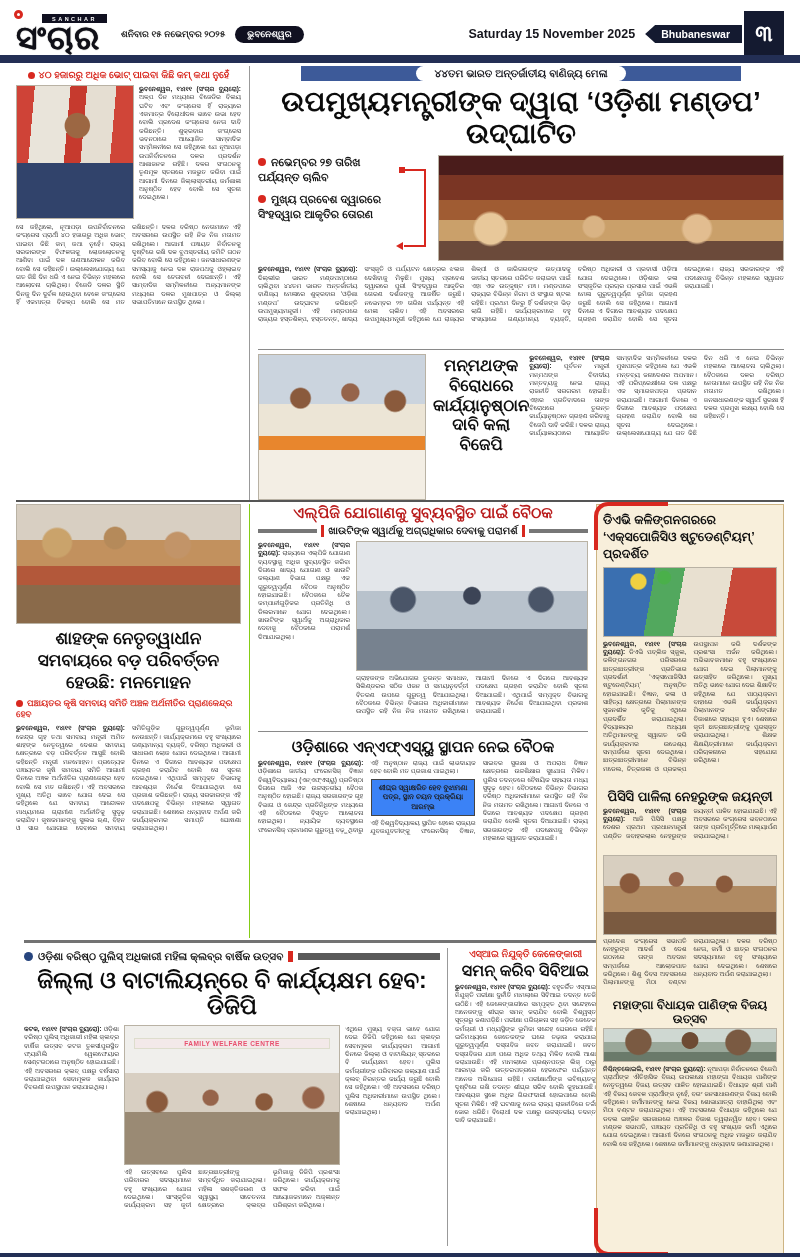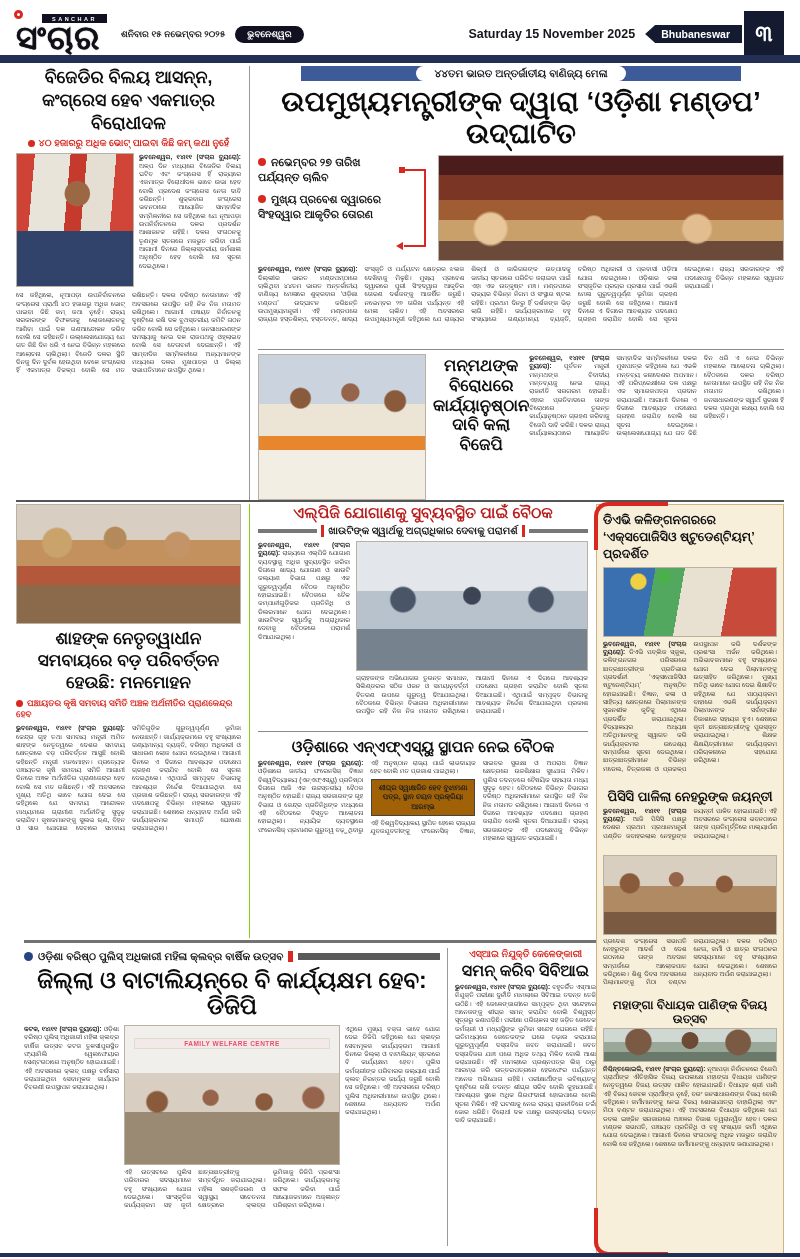--- a/index.html
+++ b/index.html
@@ -88,21 +88,21 @@
   .lpg-c1{width:92px;flex:none;height:186px;}
   .lpg-right{flex:1;display:flex;flex-direction:column;}
   .ph-lpg{height:130px;flex:none;background:
      radial-gradient(circle at 20% 45%,#4a5568 0 6%,rgba(0,0,0,0) 7%),
      radial-gradient(circle at 50% 42%,#3c4456 0 6%,rgba(0,0,0,0) 7%),
      radial-gradient(circle at 80% 45%,#4a5568 0 6%,rgba(0,0,0,0) 7%),
      linear-gradient(180deg,#e3e6ea 0 38%,#b8c2cc 38% 68%,#77828f 68%);}
   .lpg-b2{flex:1;margin-top:3px;}
   .nfsu-h{font-size:15.5px;font-weight:900;text-align:center;color:#0d0d0d;margin-top:2px;}
   .nfsu-body{height:172px;margin-top:3px;}
-  .nbox{border:1px solid #444;padding:3px 4px;margin:3px 1px;font-size:7.2px;font-weight:bold;text-align:center;line-height:1.35;background:#a16207;break-inside:avoid;}
+  .nbox{border:1px solid #444;padding:3px 4px;margin:3px 1px;font-size:7.2px;font-weight:bold;text-align:center;line-height:1.35;background:#3b82f6;break-inside:avoid;}
   
   .cream{position:absolute;left:596px;top:504px;width:188px;height:750px;background:#f8efdb;border:1px solid #cdb483;padding:5px 6px;display:flex;flex-direction:column;}
   .cream:before{content:"";position:absolute;left:-3px;top:-3px;width:70px;height:44px;border-left:4px solid #d8281f;border-top:4px solid #d8281f;border-top-left-radius:14px;}
   .cream:after{content:"";position:absolute;left:-3px;bottom:-3px;width:70px;height:44px;border-left:4px solid #d8281f;border-bottom:4px solid #d8281f;border-bottom-left-radius:14px;}
   .dav-h{font-size:12.5px;font-weight:900;line-height:1.35;color:#0d0d0d;margin:2px 0 4px;}
   .ph-dav{height:70px;flex:none;background:
      radial-gradient(circle at 20% 20%,#f0d040 0 5%,rgba(0,0,0,0) 6%),
      radial-gradient(circle at 35% 14%,#4ab04a 0 5%,rgba(0,0,0,0) 6%),
      linear-gradient(100deg,#3a6fb0 0 28%,#52a85e 28% 44%,#e8e0d0 44% 70%,#c84a3a 70%);}
   .dav-body{height:146px;margin-top:3px;}
@@ -164,21 +164,20 @@
       <span class="m-date-en">Saturday 15 November 2025</span>
       <span class="m-city-en">Bhubaneswar</span>
       <span class="m-pagebox">୩</span>
     </div>
   </div>
   <div class="topband"></div>
 
   <div class="sec-top">
 
     <div class="col-bjd">
-      <div class="bjd-h">ବିଜେଡିର ବିଲୟ ଆସନ୍ନ, କଂଗ୍ରେସ ହେବ ଏକମାତ୍ର ବିରୋଧୀଦଳ</div>
       <div class="bjd-sub redsub dot">୪୦ ହଜାରରୁ ଅଧିକ ଭୋଟ୍ ପାଇବା କିଛି କମ୍ କଥା ନୁହେଁ</div>
       <div class="bjd-row">
         <div class="ph ph-bjd"></div>
         <div class="bt bjd-b1"><span class="by">ଭୁବନେଶ୍ୱର, ୧୪ା୧୧ (ସଂଚାର ବ୍ୟୁରୋ):</span><span> ଅଳ୍ପ ଦିନ ମଧ୍ୟରେ ବିଜେଡିର ବିଲୟ ଘଟିବ ଏବଂ କଂଗ୍ରେସ ହିଁ ରାଜ୍ୟରେ ଏକମାତ୍ର ବିରୋଧୀଦଳ ଭାବେ ଉଭା ହେବ ବୋଲି ପ୍ରଦେଶ କଂଗ୍ରେସ ନେତା ଦାବି କରିଛନ୍ତି। ଶୁକ୍ରବାର କଂଗ୍ରେସ ଭବନଠାରେ ଆୟୋଜିତ ସାମ୍ବାଦିକ ସମ୍ମିଳନୀରେ ସେ କହିଥିଲେ ଯେ ନୂଆପଡ଼ା ଉପନିର୍ବାଚନରେ ଦଳର ପ୍ରଦର୍ଶନ ଆଶାଜନକ ରହିଛି। ଦଳର ସଂଗଠନକୁ ତୃଣମୂଳ ସ୍ତରରେ ମଜଭୁତ କରିବା ପାଇଁ ଆଗାମୀ ଦିନରେ ଜିଲ୍ଲାସ୍ତରୀୟ କର୍ମଶାଳା ଅନୁଷ୍ଠିତ ହେବ ବୋଲି ସେ ସୂଚନା ଦେଇଥିଲେ।</span></div>
       </div>
       <div class="bt c2 bjd-b2">ସେ କହିଥିଲେ, ନୂଆପଡ଼ା ଉପନିର୍ବାଚନରେ କଂଗ୍ରେସ ପ୍ରାର୍ଥୀ ୪୦ ହଜାରରୁ ଅଧିକ ଭୋଟ୍ ପାଇବା କିଛି କମ୍ କଥା ନୁହେଁ। ରାଜ୍ୟ ସରକାରଙ୍କ ବିଫଳତାକୁ ଲୋକଲୋଚନକୁ ଆଣିବା ପାଇଁ ଦଳ ଗଣଆନ୍ଦୋଳନ କରିବ ବୋଲି ସେ କହିଛନ୍ତି। ଉଲ୍ଲେଖଯୋଗ୍ୟ ଯେ ଗତ କିଛି ଦିନ ଧରି ଏ ନେଇ ବିଭିନ୍ନ ମହଲରେ ଆଲୋଚନା ଚାଲିଥିଲା। ବିଜେଡି ଦଳର ସ୍ଥିତି ଦିନକୁ ଦିନ ଦୁର୍ବଳ ହେଉଥିବା ବେଳେ କଂଗ୍ରେସ ହିଁ ଏକମାତ୍ର ବିକଳ୍ପ ବୋଲି ସେ ମତ ରଖିଛନ୍ତି। ଦଳର ବରିଷ୍ଠ ନେତାମାନେ ଏହି ଅବସରରେ ଉପସ୍ଥିତ ରହି ନିଜ ନିଜ ମତାମତ ରଖିଥିଲେ। ଆଗାମୀ ପଞ୍ଚାୟତ ନିର୍ବାଚନକୁ ଦୃଷ୍ଟିରେ ରଖି ଦଳ ବୁଥସ୍ତରୀୟ କମିଟି ଗଠନ କରିବ ବୋଲି ସେ କହିଥିଲେ। ଜନସାଧାରଣଙ୍କ ସମସ୍ୟାକୁ ନେଇ ଦଳ ରାଜପଥକୁ ଓହ୍ଲାଇବ ବୋଲି ସେ ଚେତାବନୀ ଦେଇଛନ୍ତି। ଏହି ସାମ୍ବାଦିକ ସମ୍ମିଳନୀରେ ଅନ୍ୟମାନଙ୍କ ମଧ୍ୟରେ ଦଳର ମୁଖପାତ୍ର ଓ ଜିଲ୍ଲା ସଭାପତିମାନେ ଉପସ୍ଥିତ ଥିଲେ।</div>
     </div>
 
     <div class="col-fair">
       <div class="kicker-band">

